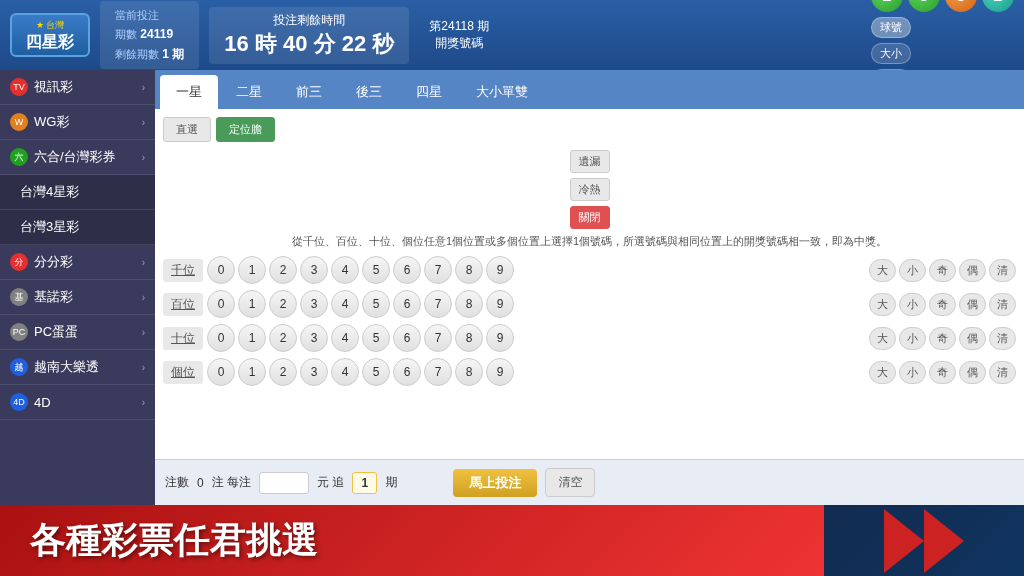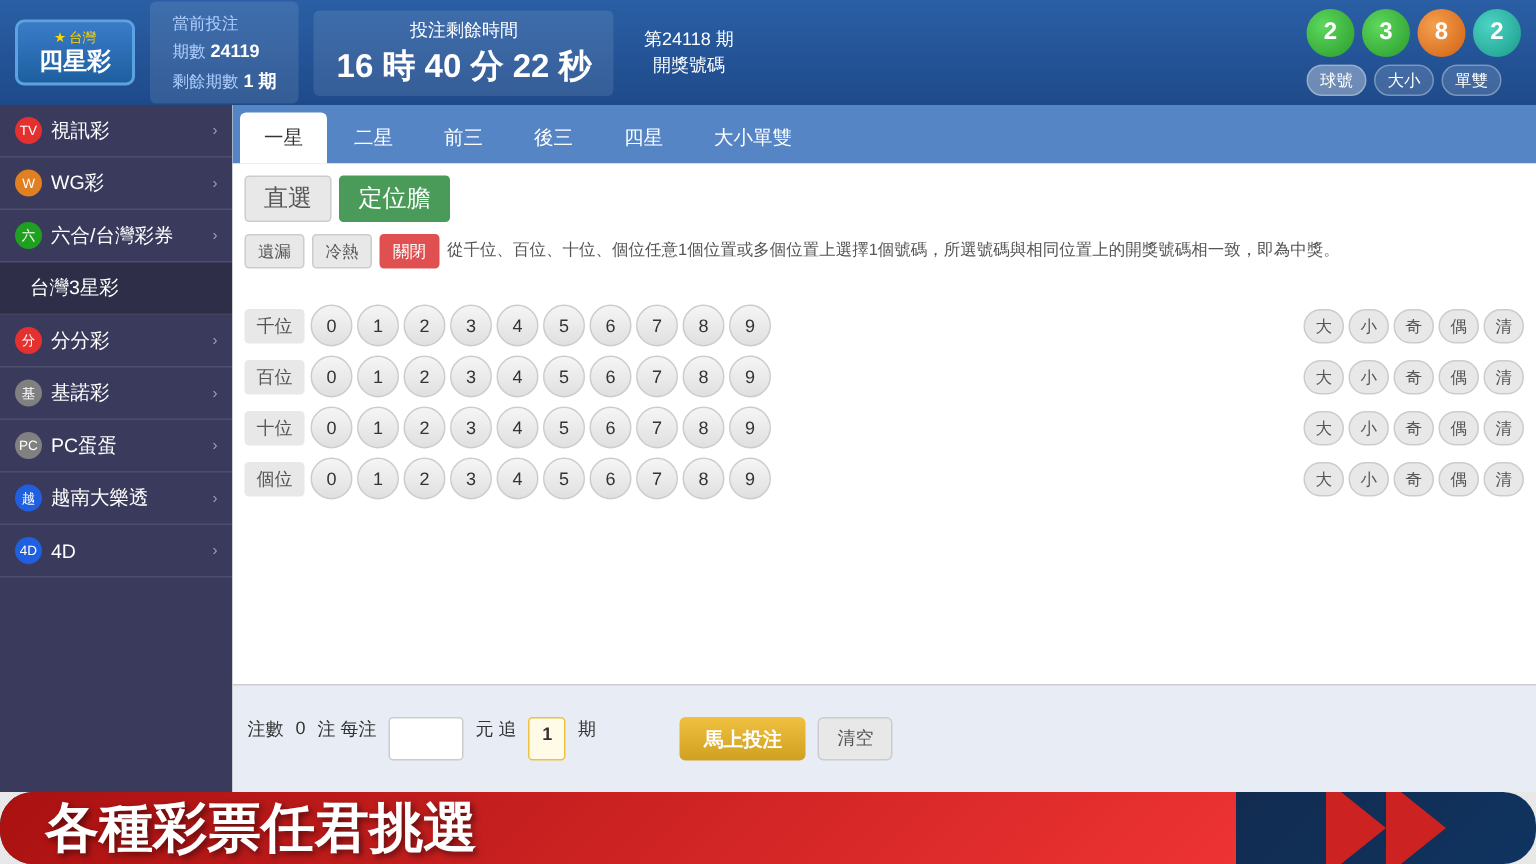--- a/index.html
+++ b/index.html
@@ -116,20 +116,21 @@
       color: white;
     }
 
     .ball-green { background: radial-gradient(circle at 35% 35%, #5dd85d, #2a9a2a); }
     .ball-teal { background: radial-gradient(circle at 35% 35%, #4dd4c4, #1a9a8a); }
     .ball-orange { background: radial-gradient(circle at 35% 35%, #f5a050, #d06010); }
 
     .ball-tabs {
       display: flex;
       gap: 5px;
+      flex-direction: column;
     }
 
     .ball-tab {
       background: rgba(255,255,255,0.15);
       border: 1px solid rgba(255,255,255,0.3);
       border-radius: 12px;
       padding: 2px 8px;
       color: white;
       font-size: 11px;
       cursor: pointer;
@@ -239,35 +240,36 @@
       gap: 5px;
       margin-bottom: 8px;
     }
 
     .bet-type-btn {
       padding: 4px 12px;
       border: 1px solid #ccc;
       border-radius: 3px;
       background: #e8e8e8;
       color: #555;
-      font-size: 16px;
+      font-size: 11px;
       cursor: pointer;
     }
 
     .bet-type-btn.active {
       background: #4a9a5a;
       color: white;
       border-color: #4a9a5a;
     }
 
     .filter-row {
       display: flex;
       align-items: center;
       gap: 5px;
-      margin-bottom: 24px;
+      margin-bottom: 7px;
+      flex-direction: column;
     }
 
     .filter-btn {
       padding: 3px 8px;
       border: 1px solid #ccc;
       border-radius: 3px;
       background: #e8e8e8;
       color: #555;
       font-size: 11px;
       cursor: pointer;
@@ -296,20 +298,21 @@
 
     .position-label {
       width: 40px;
       text-align: center;
       font-size: 12px;
       color: #555;
       background: #e8e8e8;
       padding: 3px 0;
       border-radius: 3px;
       flex-shrink: 0;
+      text-decoration: underline;
     }
 
     .number-balls {
       display: flex;
       gap: 3px;
       flex: 1;
     }
 
     .num-ball {
       width: 28px;
@@ -338,22 +341,23 @@
       background: #e8e8e8;
       color: #555;
       font-size: 11px;
       cursor: pointer;
     }
 
     
     .bottom-bar {
       background: #e8edf5;
       border-top: 1px solid #ccc;
-      padding: 21px 10px;
-      display: flex;
+      padding: 8px 10px;
+      display: flex;
+      align-items: center;
       gap: 8px;
       font-size: 12px;
       color: #333;
     }
 
     .bottom-input {
       border: 1px solid #ccc;
       border-radius: 3px;
       padding: 3px 6px;
       width: 50px;
@@ -390,28 +394,27 @@
       color: #555;
       border: 1px solid #ccc;
       border-radius: 4px;
       padding: 5px 12px;
       font-size: 12px;
       cursor: pointer;
     }
 
     
     .bottom-banner {
-      height: 48px;
+      height: 71px;
       background: linear-gradient(135deg, #1a1a2e 0%, #16213e 50%, #0f3460 100%);
       display: flex;
       align-items: center;
       padding: 0 30px;
       position: relative;
       overflow: hidden;
-      border-radius: 22px;
     }
 
     .banner-text {
       font-size: 36px;
       font-weight: 900;
       color: white;
       text-shadow: 2px 2px 4px rgba(0,0,0,0.5);
       z-index: 2;
     }
 
@@ -519,20 +522,25 @@
           <span>WG彩</span>
         </div>
         <span class="chevron">›</span>
       </div>
       <div class="sidebar-item">
         <div class="sidebar-item-left">
           <div class="sidebar-icon icon-green">六</div>
           <span>六合/台灣彩券</span>
         </div>
         <span class="chevron">›</span>
+      </div>
+      <div class="sidebar-item active sub">
+        <div class="sidebar-item-left">
+          <span>台灣4星彩</span>
+        </div>
       </div>
       <div class="sidebar-item sub">
         <div class="sidebar-item-left">
           <span>台灣3星彩</span>
         </div>
       </div>
       <div class="sidebar-item">
         <div class="sidebar-item-left">
           <div class="sidebar-icon icon-red">分</div>
           <span>分分彩</span>

